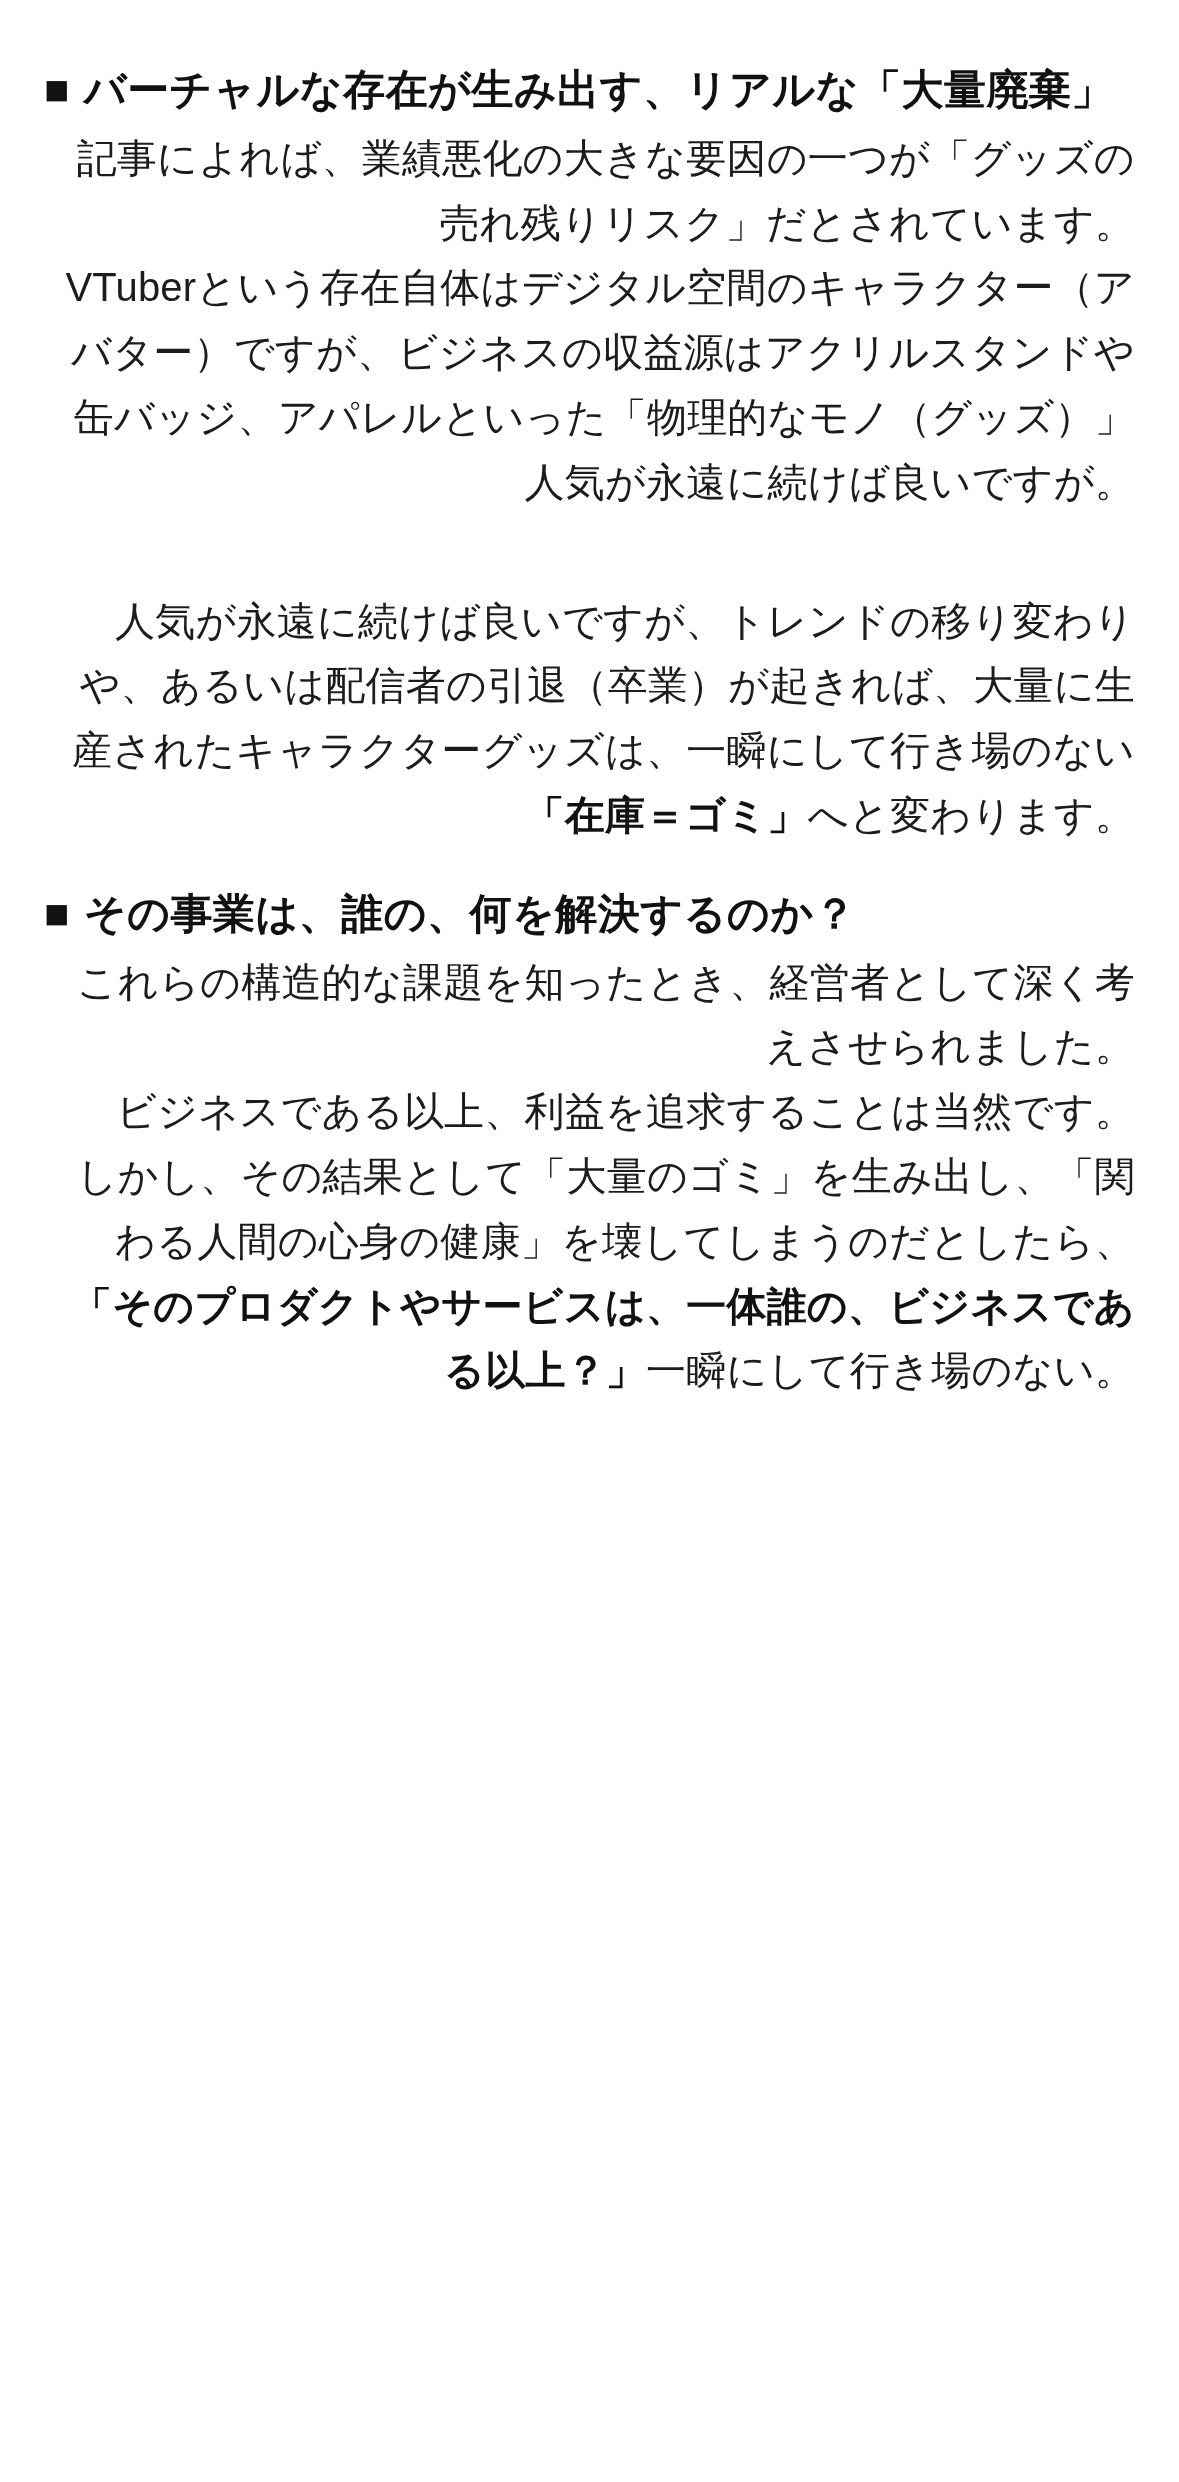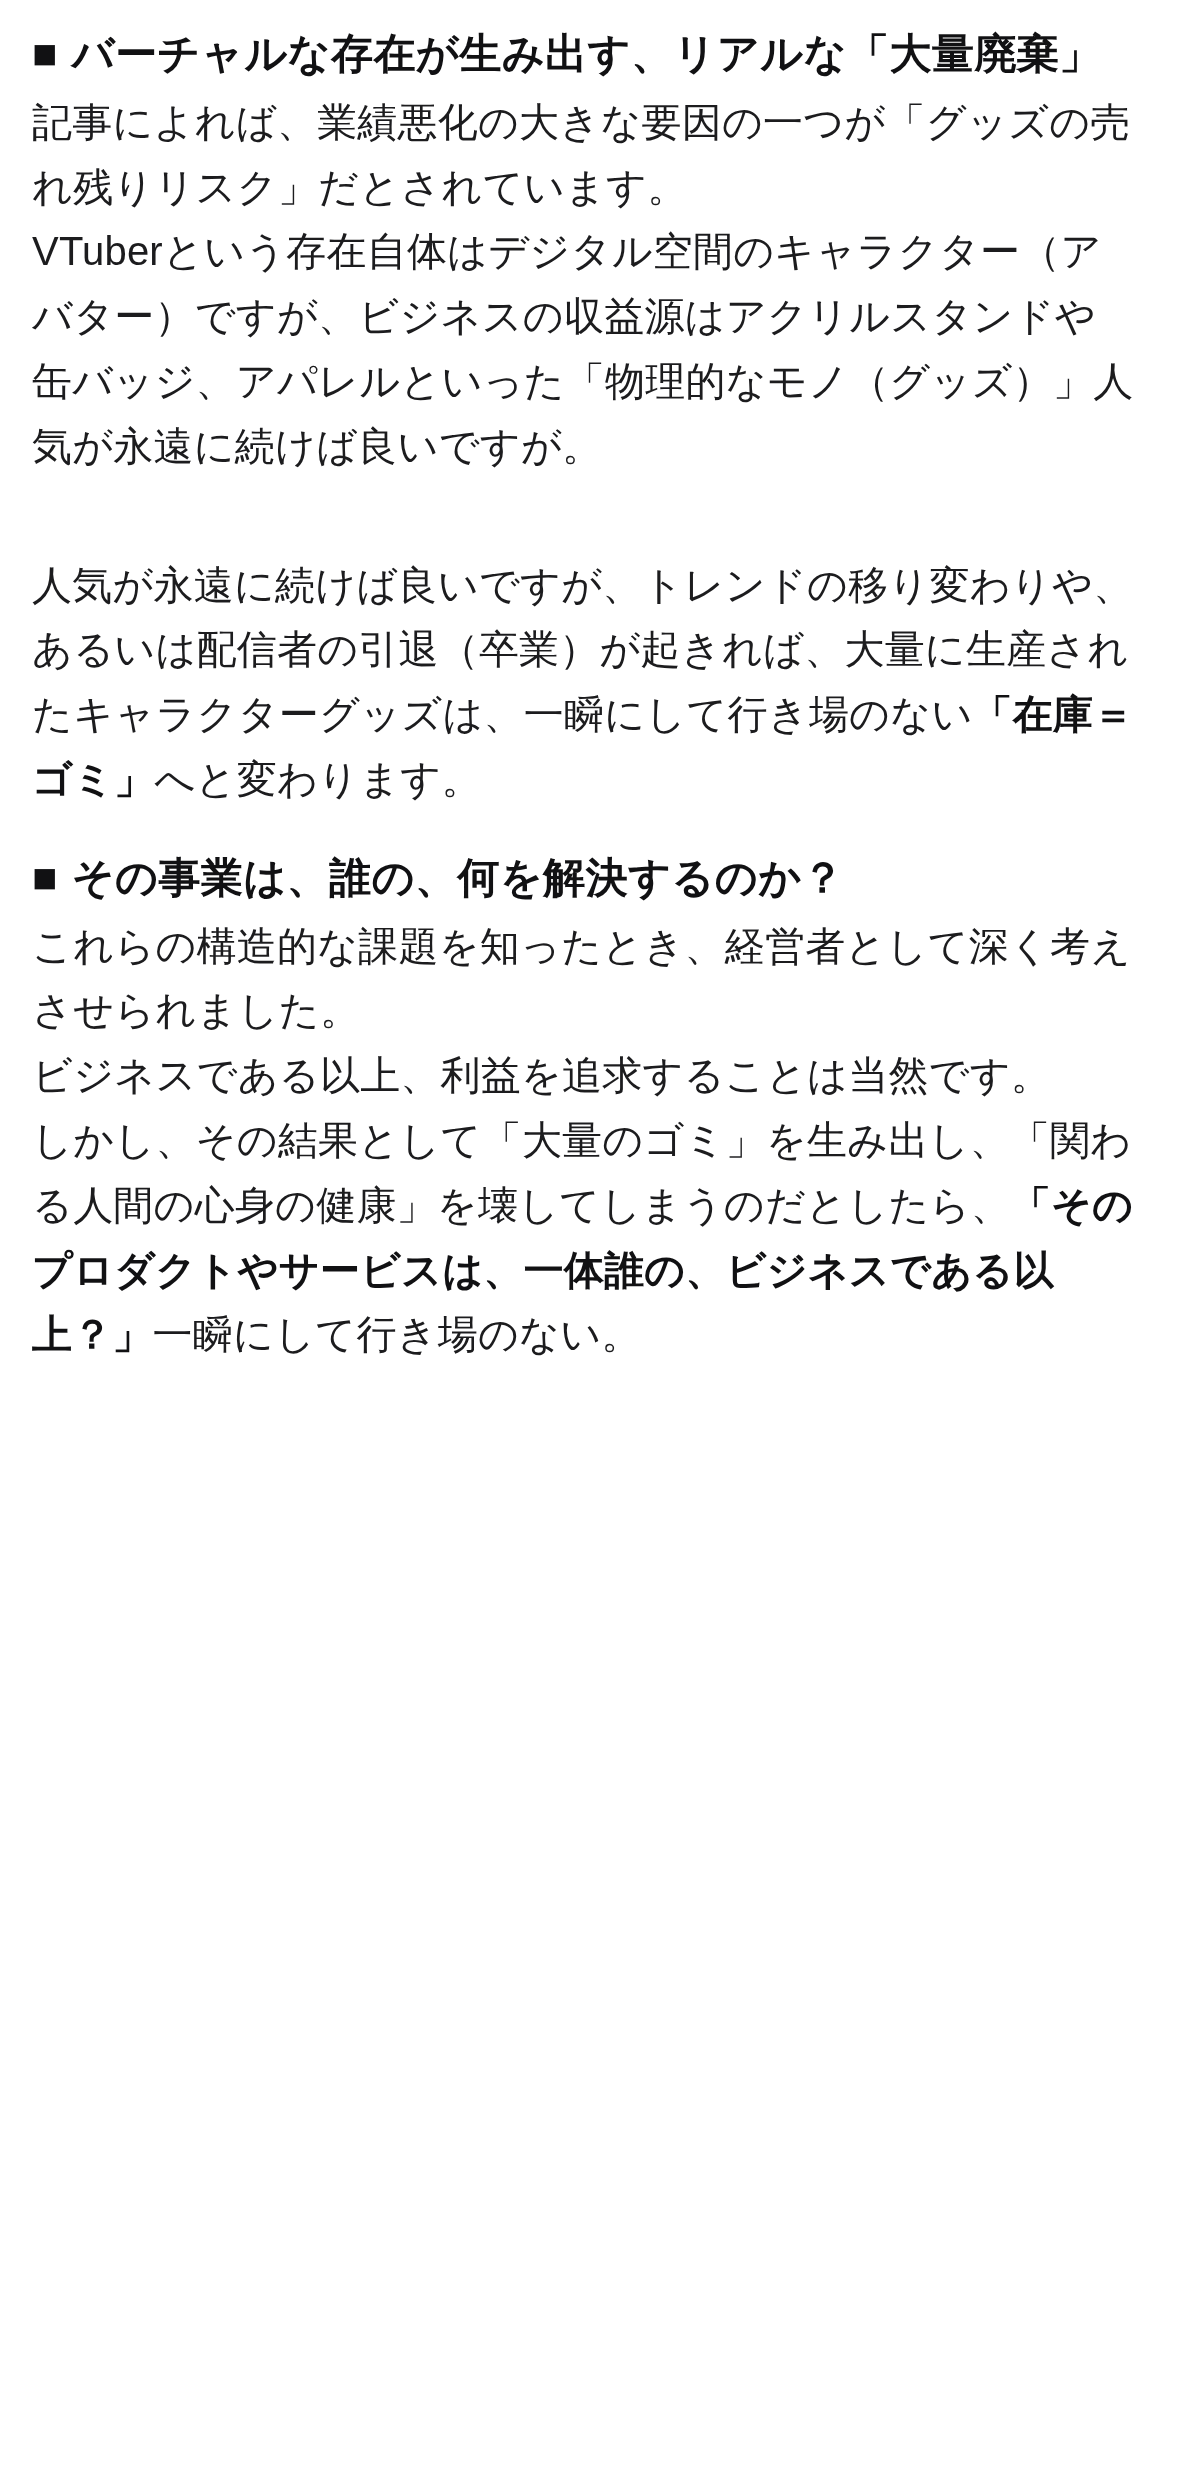--- a/index.html
+++ b/index.html
@@ -8,44 +8,45 @@
     background: #ffffff;
   }
   body {
     width: 1179px;
     min-height: 2482px;
     font-family: "Liberation Sans", "DejaVu Sans", sans-serif;
     color: #1c1c1e;
     -webkit-font-smoothing: antialiased;
   }
   .article {
-    padding: 22px 44px 40px 32px;
+    padding: 22px 44px 40px 44px;
     box-sizing: border-box;
     width: 1179px;
+    margin-top: 36px;
   }
   h2.section-heading {
     font-size: 42px;
     line-height: 1.52;
     font-weight: 700;
     margin: 0 0 4px 0;
     letter-spacing: 0.01em;
     color: #111113;
   }
   h2.section-heading .bullet {
     display: inline-block;
     margin-right: 14px;
   }
   p.body-text {
     font-size: 40px;
     line-height: 1.62;
     font-weight: 400;
     margin: 0;
     letter-spacing: 0.005em;
     color: #1c1c1e;
-    text-align: left;
+    text-align: right;
   }
   p.body-text + p.body-text {
     margin-top: 0;
   }
   .spacer-block {
     height: 74px;
   }
   .gap-heading {
     height: 34px;
   }

